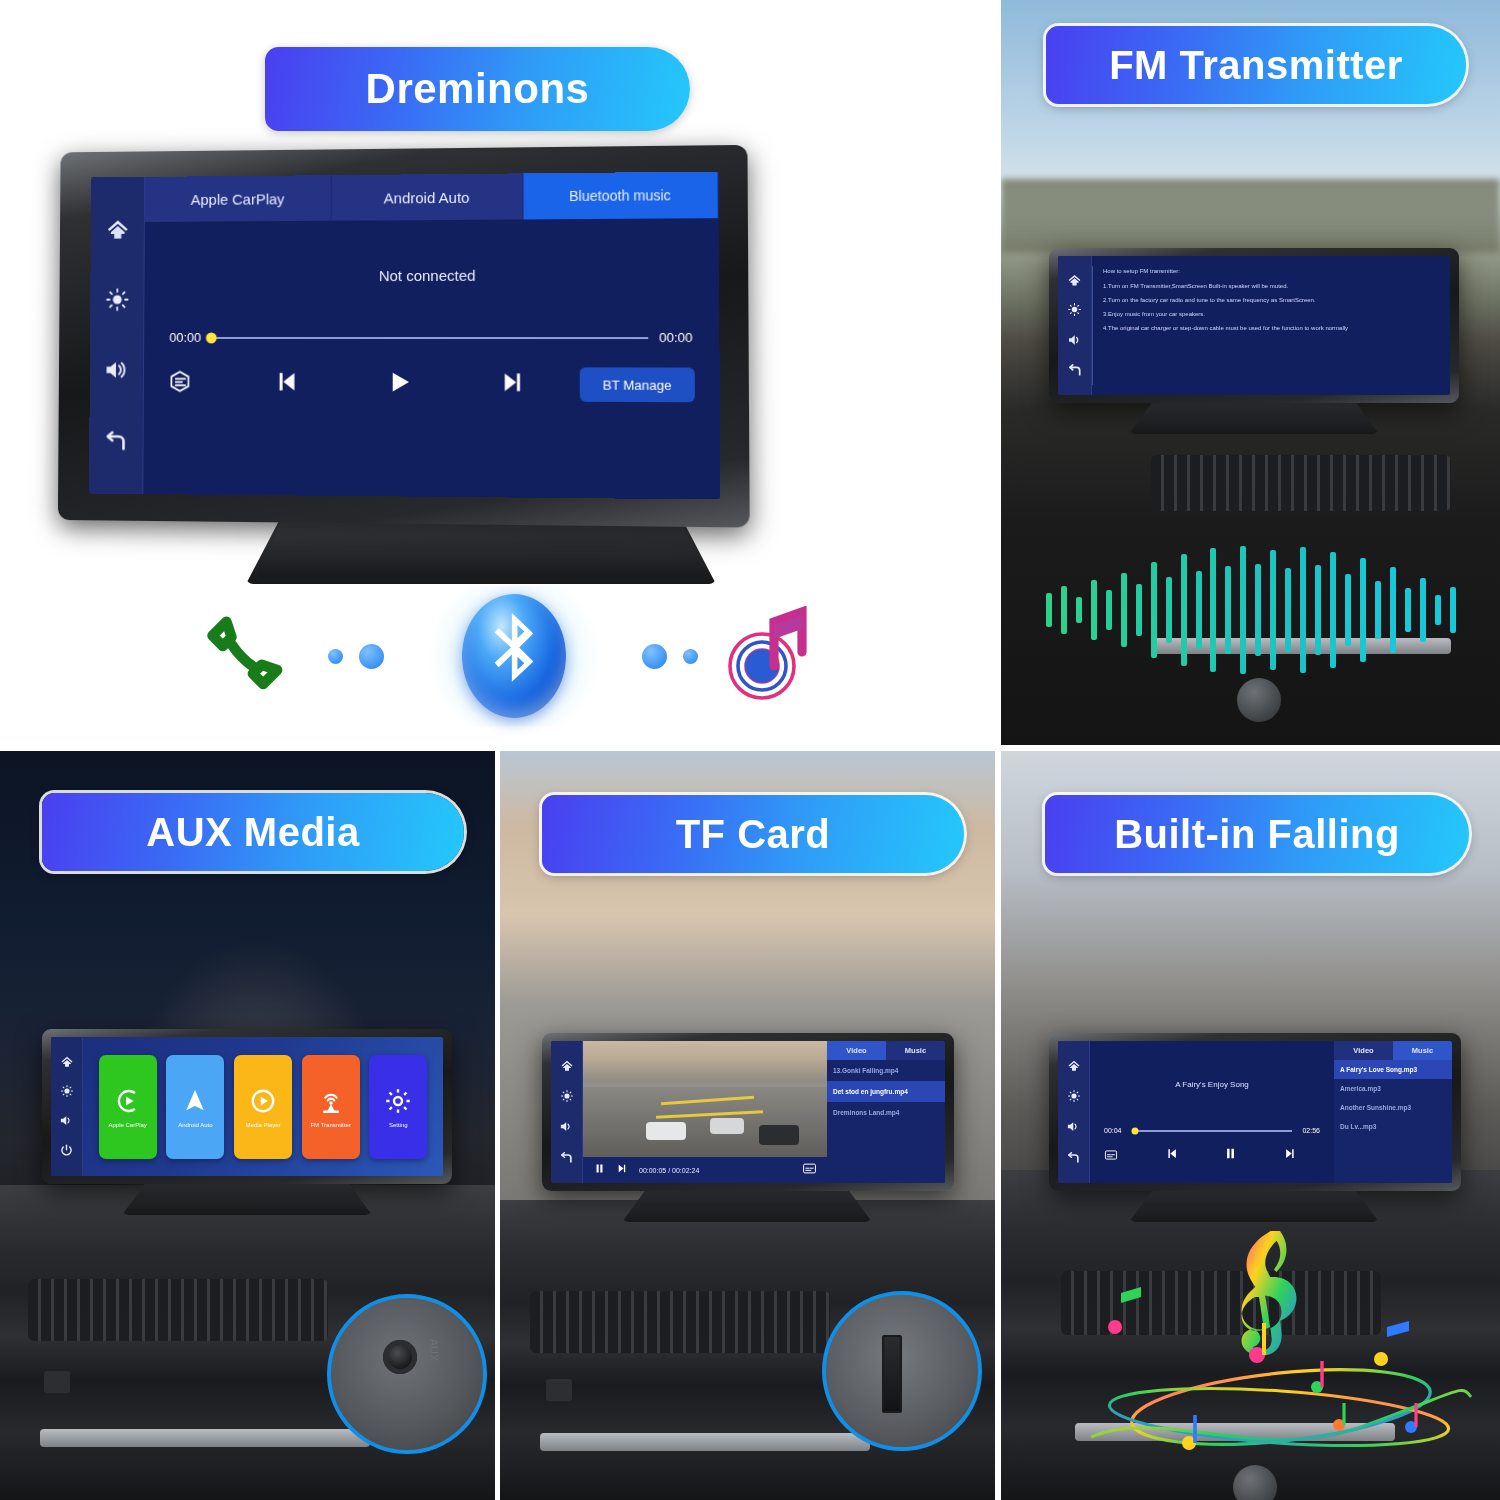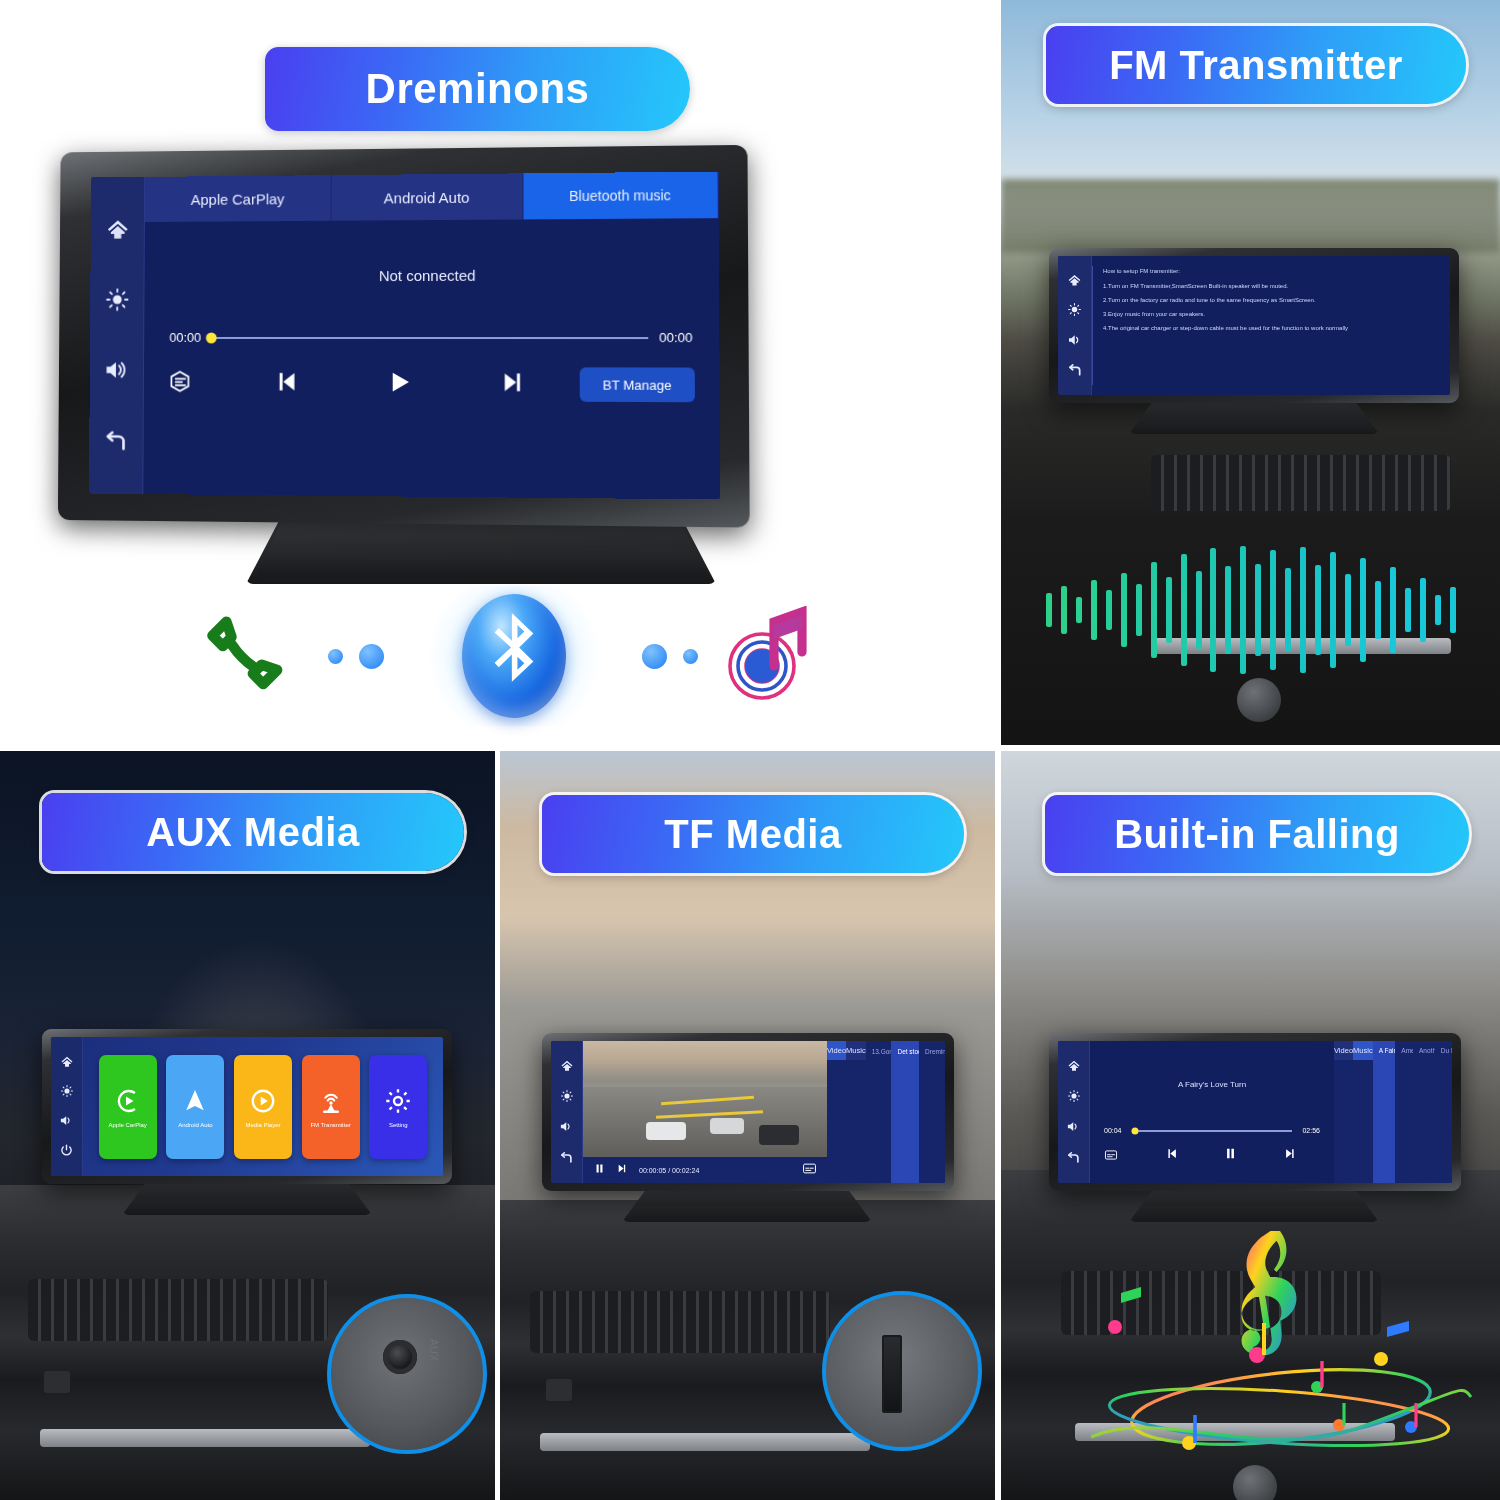--- a/index.html
+++ b/index.html
@@ -79,21 +79,21 @@
     border-radius:7px; display:flex; flex-direction:column;
     align-items:center; justify-content:center; color:#fff;
     box-shadow: 0 2px 6px rgba(0,0,0,.35);
   }
   .tile .glyph { display:flex; align-items:center; justify-content:center; }
   .tile .tlabel { margin-top:6px; text-align:center; line-height:1; }
 
   
   .mp { flex:1; display:flex; }
   .mp-main { flex:1; display:flex; flex-direction:column; position:relative; }
-  .mp-list { background:#16246a; display:flex; flex-direction:row; }
+  .mp-list { background:#16246a; display:flex; flex-direction:column;font-weight:bold; }
   .mp-tabs { display:flex; }
   .mp-tab { flex:1; text-align:center; color:#dde4ff; background:#21307d; }
   .mp-tab.active { background:#2f55c9; }
   .li { color:#9aa8e0; white-space:nowrap; overflow:hidden; }
   .li.sel { background:#2a47b5; color:#ffffff; }
 
   .video-stage { flex:1; position:relative; overflow:hidden; background:#7d8e9c; }
   .vbar { display:flex; align-items:center; color:#fff; background:#16246a; }
 
   
@@ -610,21 +610,21 @@
 
     <div class="stand" style="left:122px;top:437px;width:250px;height:34px;clip-path: polygon(10% 0, 90% 0, 100% 100%, 0 100%);"></div>
 
     <div class="hl-circle" style="left:322px;top:540px;width:160px;height:160px;
                 background: radial-gradient(circle at 45% 40%, #76797e 0%, #5a5d61 55%, #404245 100%);">
       <span style="position:absolute;left:56px;top:40px;width:20px;height:78px;border-radius:3px;
                    background: linear-gradient(180deg,#2a2c2f,#121315);box-shadow: inset 0 0 0 2px #1a1b1d;"></span>
     </div>
 
     <div class="banner outline" style="left:42px;top:44px;width:422px;height:78px;font-size:40px;">
-      <span>TF Media</span>
+      <span>TF Card</span>
     </div>
   </div>
 
   <div class="panel" style="left:1001px;top:751px;width:499px;height:749px;">
     <div class="bg-people"></div>
     <div class="bg-dash" style="top:56%;"></div>
     <div class="vent" style="left:60px;top:520px;width:320px;height:64px;"></div>
     <div class="radio-strip" style="left:74px;top:672px;width:320px;height:18px;"></div>
     <div class="knob-round" style="left:232px;top:714px;width:44px;height:44px;"></div>
 
@@ -655,21 +655,21 @@
           <span class="sb-ic">
             <svg width="15" height="15" viewBox="0 0 24 24" fill="none" stroke="#e8ecff" stroke-width="2.6" stroke-linecap="round" stroke-linejoin="round">
                 <path d="M19 19V12.5A4.5 4.5 0 0 0 14.5 8H5"></path>
                 <path d="M8.6 4.4 4.4 8l4.2 3.6"></path>
               </svg>
           </span>
         </div>
 
         <div class="mp">
           <div class="mp-main" style="padding:0 14px;">
-            <div style="flex:1;display:flex;align-items:center;justify-content:center;color:#dbe2ff;font-size:8px;">A Fairy's Love Turn</div>
+            <div style="flex:1;display:flex;align-items:center;justify-content:center;color:#dbe2ff;font-size:8px;">A Fairy's Enjoy Song</div>
 
             <div class="progress-row" style="font-size:7px;">
               <span>00:04</span>
               <span class="track">
                 <span class="knob" style="width:7px;height:7px;left:2%;"></span>
               </span>
               <span>02:56</span>
             </div>
 
             <div class="ctrl-row" style="padding:12px 0 18px 0;">

